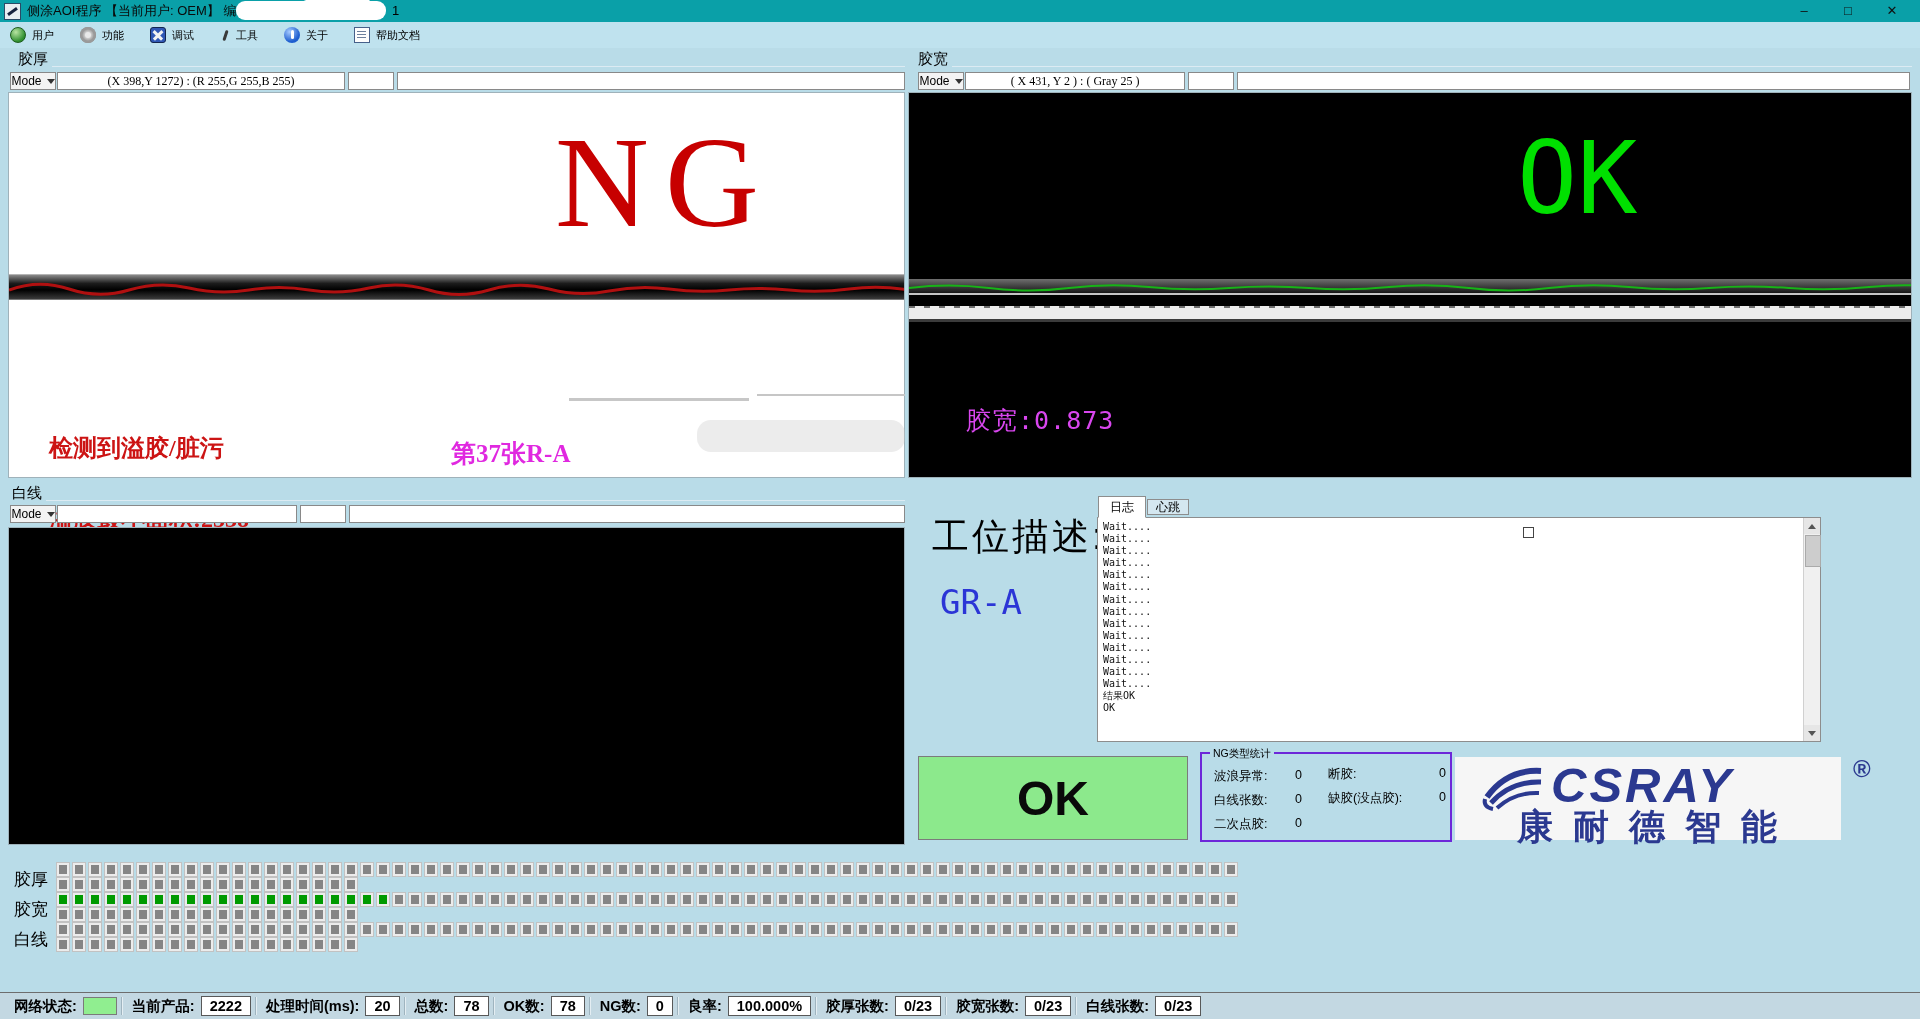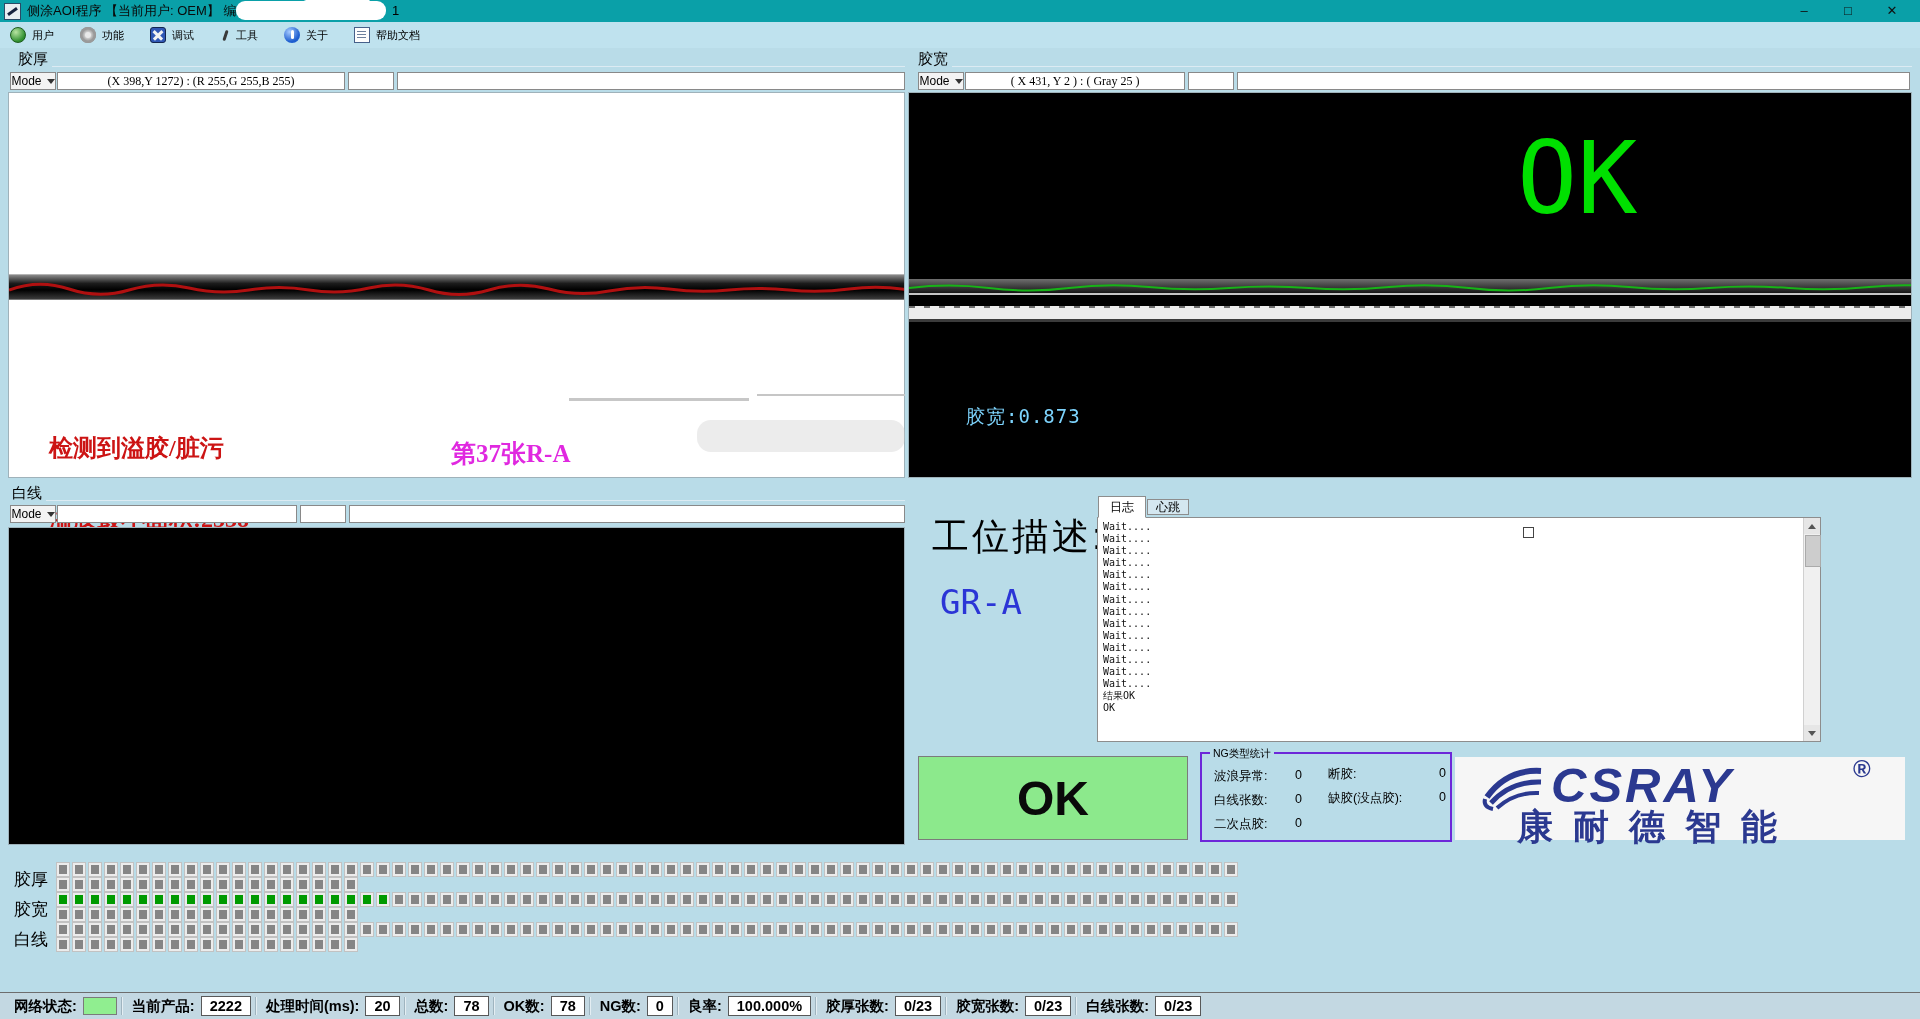--- a/index.html
+++ b/index.html
@@ -79,21 +79,21 @@
            font-size:100px;line-height:1;color:#00e000;}
   .band-right{position:absolute;left:0;top:186px;width:1002px;}
   .band-right .b1{height:14px;background:linear-gradient(#6f6f6f,#141414);position:relative;}
   .band-right .b1 svg{position:absolute;left:0;top:2px;}
   .band-right .b2{height:2px;background:#c4c4c4;}
   .band-right .b3{height:11px;background:#000;}
   .band-right .b4{height:13px;background:
         repeating-linear-gradient(90deg,#6f6f6f 0 6px,transparent 6px 15px) top/100% 2px no-repeat,#ececec;}
   .band-right .b5{height:3px;background:#3b3b3b;}
   .measure-text{position:absolute;left:57px;top:311px;font-family:"DejaVu Sans Mono",monospace;
-           font-size:19px;color:#7dd3fc;letter-spacing:1px;}
+           font-size:25px;color:#d946ef;letter-spacing:1px;}
 
   
   #img-whiteline{left:8px;top:527px;width:897px;height:318px;background:#000;}
 
   
   .station-label{position:absolute;left:932px;top:512px;font-size:37px;letter-spacing:3px;color:#000;}
   .station-value{position:absolute;left:940px;top:582px;font-family:"DejaVu Sans Mono",monospace;
            font-size:34px;color:#2b35d6;}
   .tab{position:absolute;box-sizing:border-box;border:1px solid #8d8d8d;font-size:12px;
        display:flex;align-items:center;justify-content:center;}
@@ -119,21 +119,21 @@
   
   .result-display{position:absolute;left:918px;top:756px;width:270px;height:84px;background:#8ce98c;
            border:1px solid #7b7b7b;display:flex;align-items:center;justify-content:center;
            font-size:48px;font-weight:bold;color:#0a0a0a;box-sizing:border-box;}
   .ng-group{position:absolute;left:1200px;top:752px;width:252px;height:90px;border:2px solid #6d28d9;
            box-sizing:border-box;}
   .ng-title{position:absolute;left:8px;top:-7px;font-size:10.5px;background:#b9dce8;padding:0 3px;}
   .ng-col1{position:absolute;left:12px;top:14px;width:88px;font-size:12.5px;}
   .ng-col2{position:absolute;left:126px;top:12px;width:118px;font-size:12.5px;}
   .ng-row{display:flex;justify-content:space-between;margin-bottom:7px;}
-  .logo-box{position:absolute;left:1455px;top:757px;width:450px;height:83px;background:#f6f6f6;}
+  .logo-box{position:absolute;left:1455px;top:757px;width:386px;height:83px;background:#f6f6f6;}
   .logo-wing{position:absolute;left:26px;top:8px;}
   .logo-brand{position:absolute;left:96px;top:0px;font-size:49px;font-weight:bold;font-style:italic;
            color:#2b3990;letter-spacing:3px;font-family:"Liberation Sans",sans-serif;}
   .logo-reg{position:absolute;left:398px;top:-2px;font-size:24px;color:#2b3990;font-weight:bold;}
   .logo-sub{position:absolute;left:62px;top:46px;font-size:36px;font-weight:bold;color:#2b3990;
            letter-spacing:20px;white-space:nowrap;}
 
   
   .progress-section{position:absolute;left:0;top:856px;width:1920px;height:134px;}
   .pg-label{position:absolute;left:14px;font-size:17px;color:#000;}
@@ -200,20 +200,21 @@
   <span class="title-line" style="left:52px;top:66px;width:853px;"></span>
   <div class="tb-box mode-btn" style="left:10px;top:72px;width:46px;">
     <span>Mode</span>
     <span class="dd-arrow"></span>
   </div>
   <div class="tb-box" style="left:57px;top:72px;width:288px;">(X 398,Y 1272) : (R 255,G 255,B 255)</div>
   <div class="tb-box" style="left:348px;top:72px;width:46px;"></div>
   <div class="tb-box" style="left:397px;top:72px;width:508px;"></div>
 
   <div class="img-area" id="img-thickness">
+    <span class="ng-text">NG</span>
     <div class="strip-left">
       <svg width="895" height="24">
         <path d="M0,15 q30,-11 60,-1 t60,1 t60,-2 t60,2 t60,0 t60,-2 t60,2 t60,0 t60,-1 t60,2 t60,-2 t60,1 t60,0 t60,-1 t60,1" stroke="#b01010" stroke-width="3" fill="none"></path>
       </svg>
     </div>
     <div class="detect-text">
       <div>检测到溢胶/脏污</div>
       <div>溢胶最小面积:2538</div>
       <div>溢胶最大面积:2638</div>
     </div>

